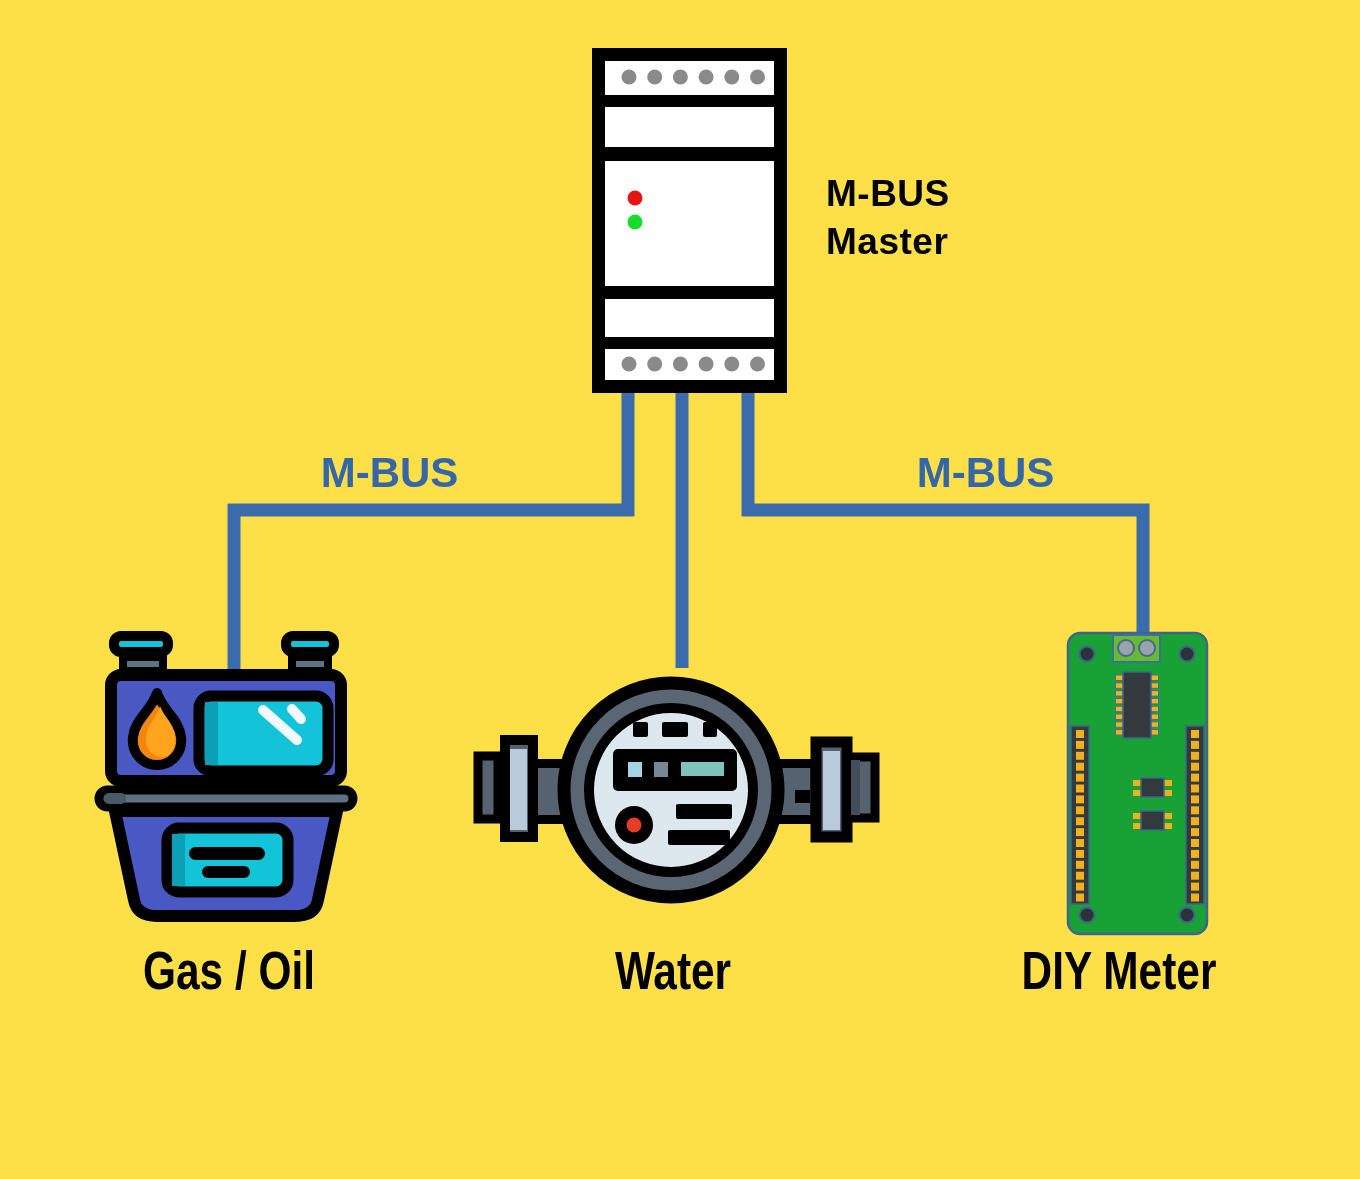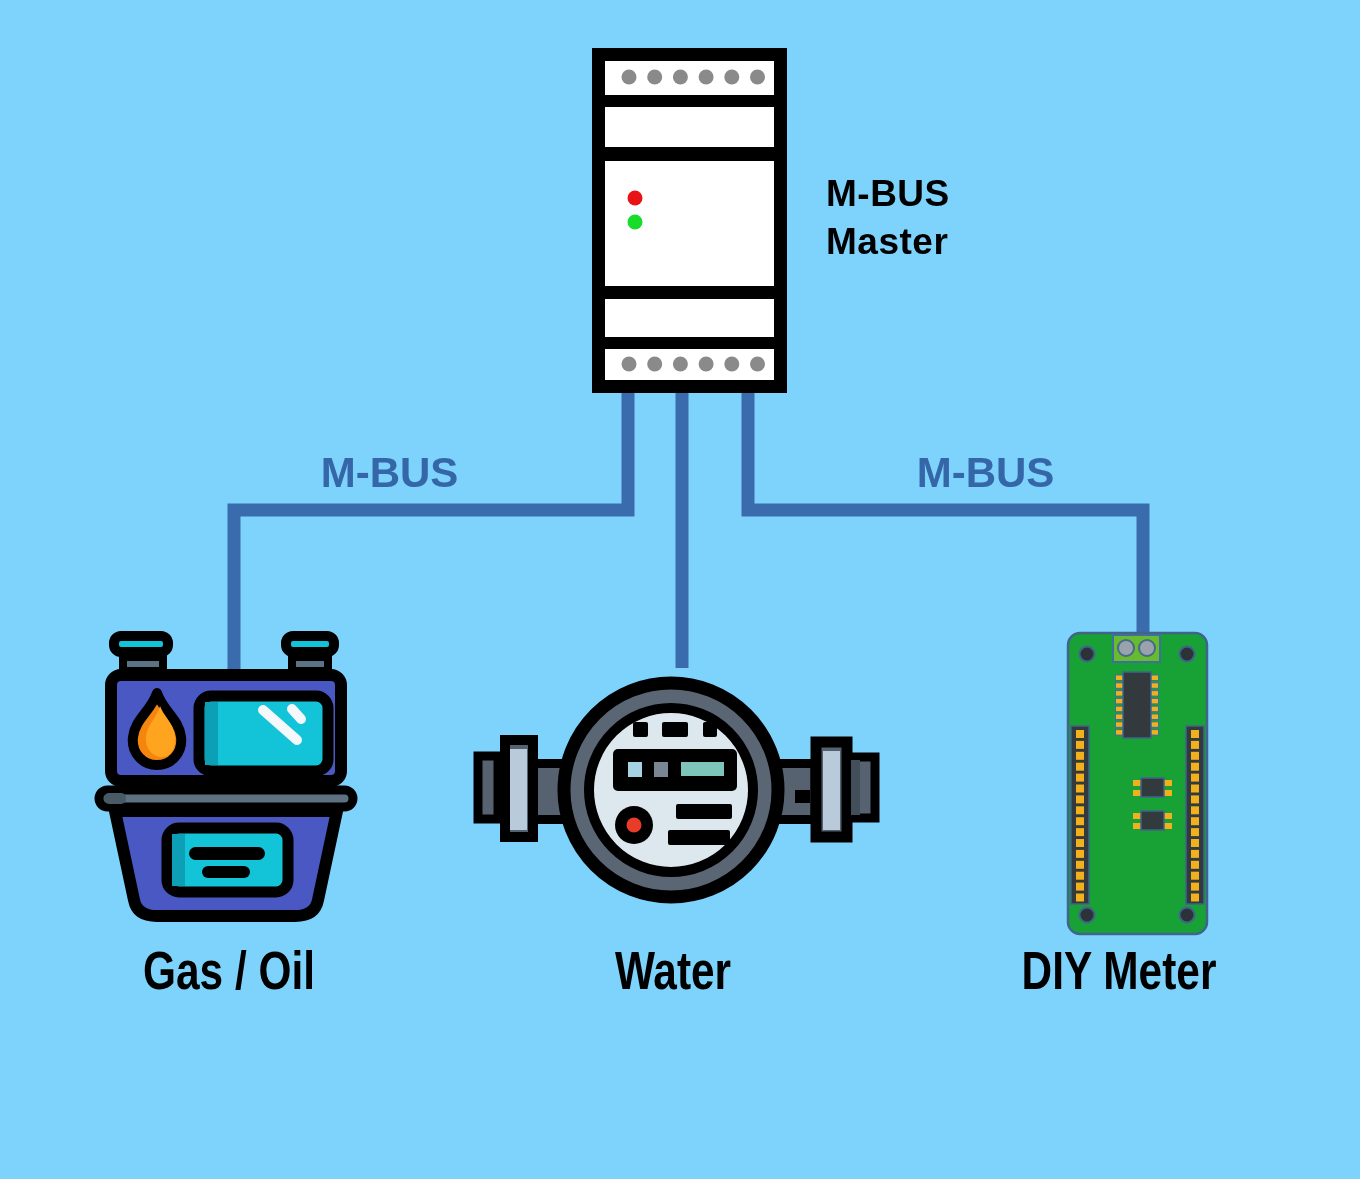--- a/index.html
+++ b/index.html
@@ -1,19 +1,19 @@
 <!DOCTYPE html>
 <html><head>
 <meta charset="utf-8">
 <style>
   html,body{margin:0;padding:0;background:#fff;}
   .stage{
     position:relative;
     width:1360px;height:1179px;
-    background:#7dd3fc;
+    background:#fde047;
     font-family:"Liberation Sans","DejaVu Sans",sans-serif;
     overflow:hidden;
   }
   .stage svg{position:absolute;left:0;top:0;}
   .lbl{position:absolute;font-weight:bold;color:#000;}
   .lbl-master{
     left:826px;top:170px;
     font-size:37px;line-height:48px;
     white-space:pre-line;letter-spacing:0.5px;
   }

